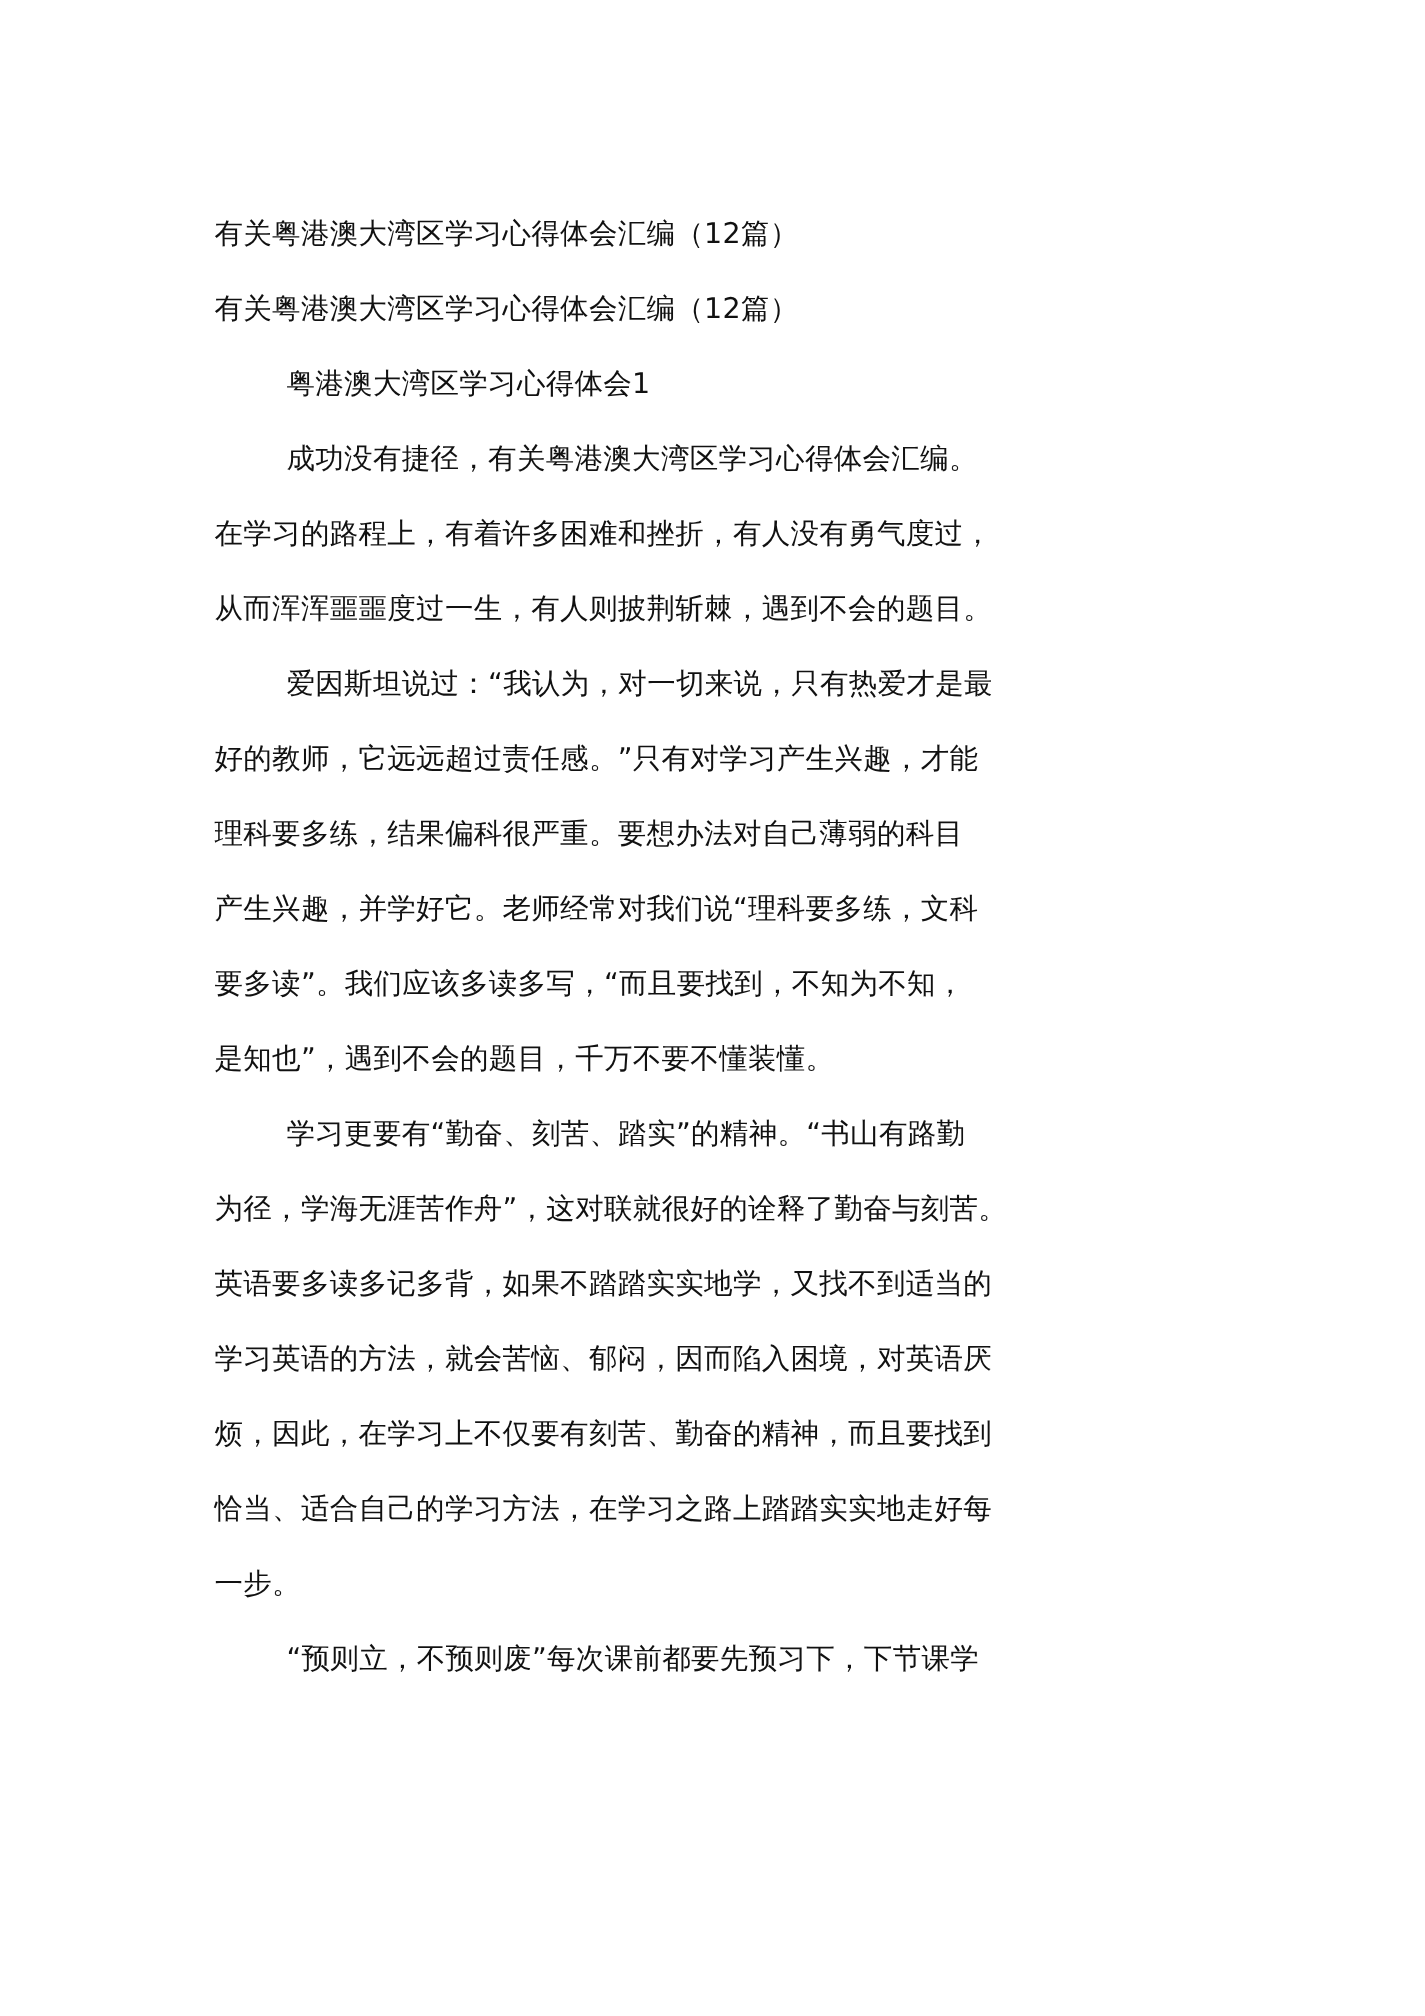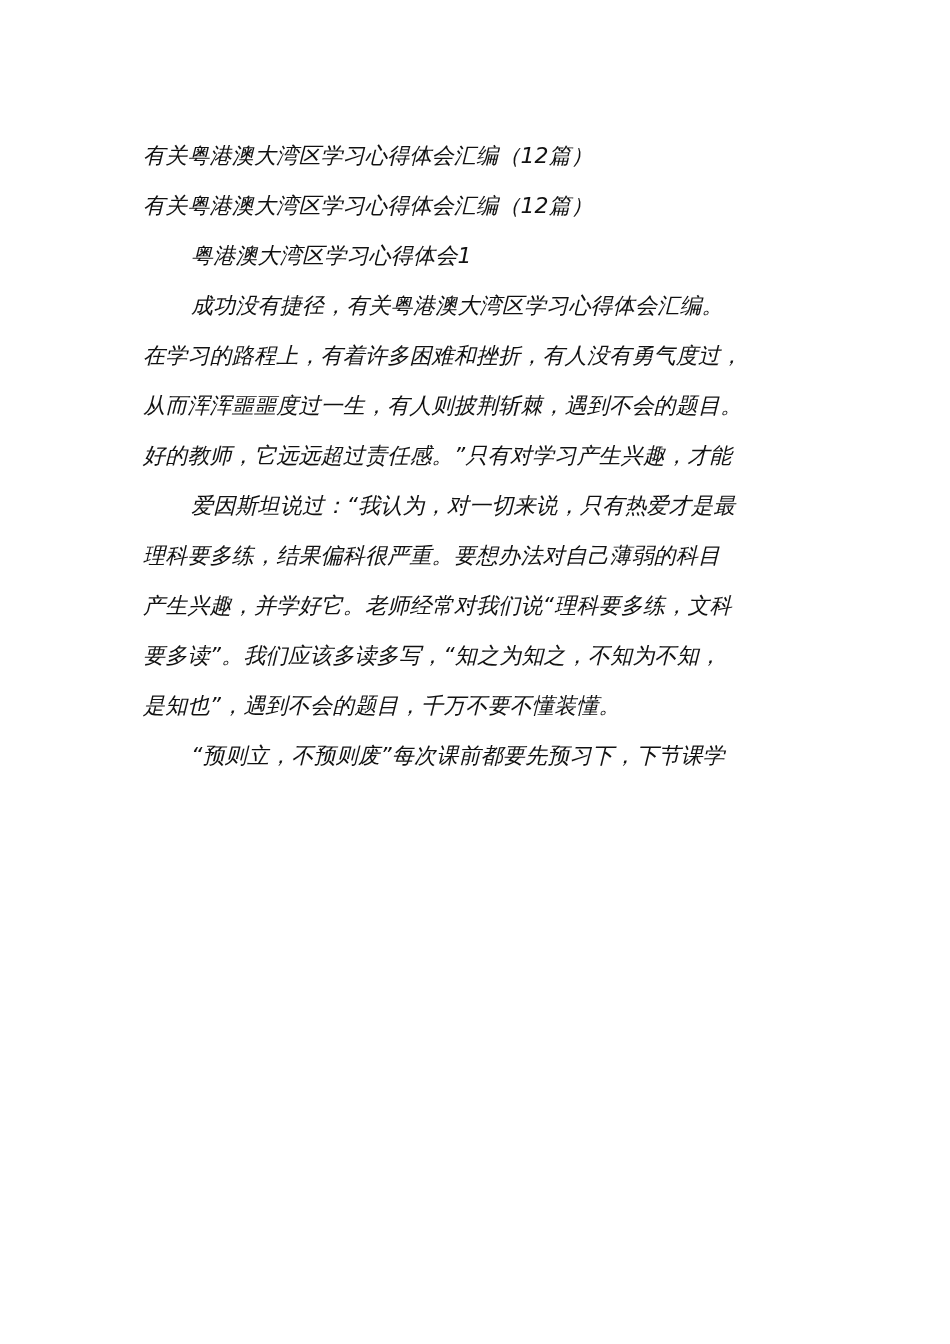--- a/index.html
+++ b/index.html
@@ -15,49 +15,57 @@
       font-family: "DejaVu Sans", "Liberation Sans", sans-serif;
       color: #111111;
     }
     .page {
       position: absolute;
       left: 143px;
       top: 131px;
       width: 680px;
     }
     .line {
-      font-size: 22px;
+      font-size: 19px;
       line-height: 50px;
       height: 50px;
       white-space: nowrap;
       letter-spacing: 0.2px;
-      font-style: italic;
     }
     .indent { padding-left: 48px; }
   </style>
 </head>
 <body>
 
 <div class="page">
   <div class="line">有关粤港澳大湾区学习心得体会汇编（12篇）</div>
   <div class="line">有关粤港澳大湾区学习心得体会汇编（12篇）</div>
   <div class="line indent">粤港澳大湾区学习心得体会1</div>
 
   <div>
     <div class="line indent">成功没有捷径，有关粤港澳大湾区学习心得体会汇编。</div>
     <div class="line">在学习的路程上，有着许多困难和挫折，有人没有勇气度过，</div>
     <div class="line">从而浑浑噩噩度过一生，有人则披荆斩棘，遇到不会的题目。</div>
   </div>
 
   <div>
+    <div class="line indent">爱因斯坦说过：“我认为，对一切来说，只有热爱才是最</div>
     <div class="line">好的教师，它远远超过责任感。”只有对学习产生兴趣，才能</div>
-    <div class="line indent">爱因斯坦说过：“我认为，对一切来说，只有热爱才是最</div>
     <div class="line">理科要多练，结果偏科很严重。要想办法对自己薄弱的科目</div>
     <div class="line">产生兴趣，并学好它。老师经常对我们说“理科要多练，文科</div>
-    <div class="line">要多读”。我们应该多读多写，“知之为知之，不知为不知，</div>
+    <div class="line">要多读”。我们应该多读多写，“而且要找到，不知为不知，</div>
     <div class="line">是知也”，遇到不会的题目，千万不要不懂装懂。</div>
   </div>
 
+  <div>
+    <div class="line indent">学习更要有“勤奋、刻苦、踏实”的精神。“书山有路勤</div>
+    <div class="line">为径，学海无涯苦作舟”，这对联就很好的诠释了勤奋与刻苦。</div>
+    <div class="line">英语要多读多记多背，如果不踏踏实实地学，又找不到适当的</div>
+    <div class="line">学习英语的方法，就会苦恼、郁闷，因而陷入困境，对英语厌</div>
+    <div class="line">烦，因此，在学习上不仅要有刻苦、勤奋的精神，而且要找到</div>
+    <div class="line">恰当、适合自己的学习方法，在学习之路上踏踏实实地走好每</div>
+    <div class="line">一步。</div>
+  </div>
 
   <div>
     <div class="line indent">“预则立，不预则废”每次课前都要先预习下，下节课学</div>
   </div>
 </div>
 
 </body></html>

